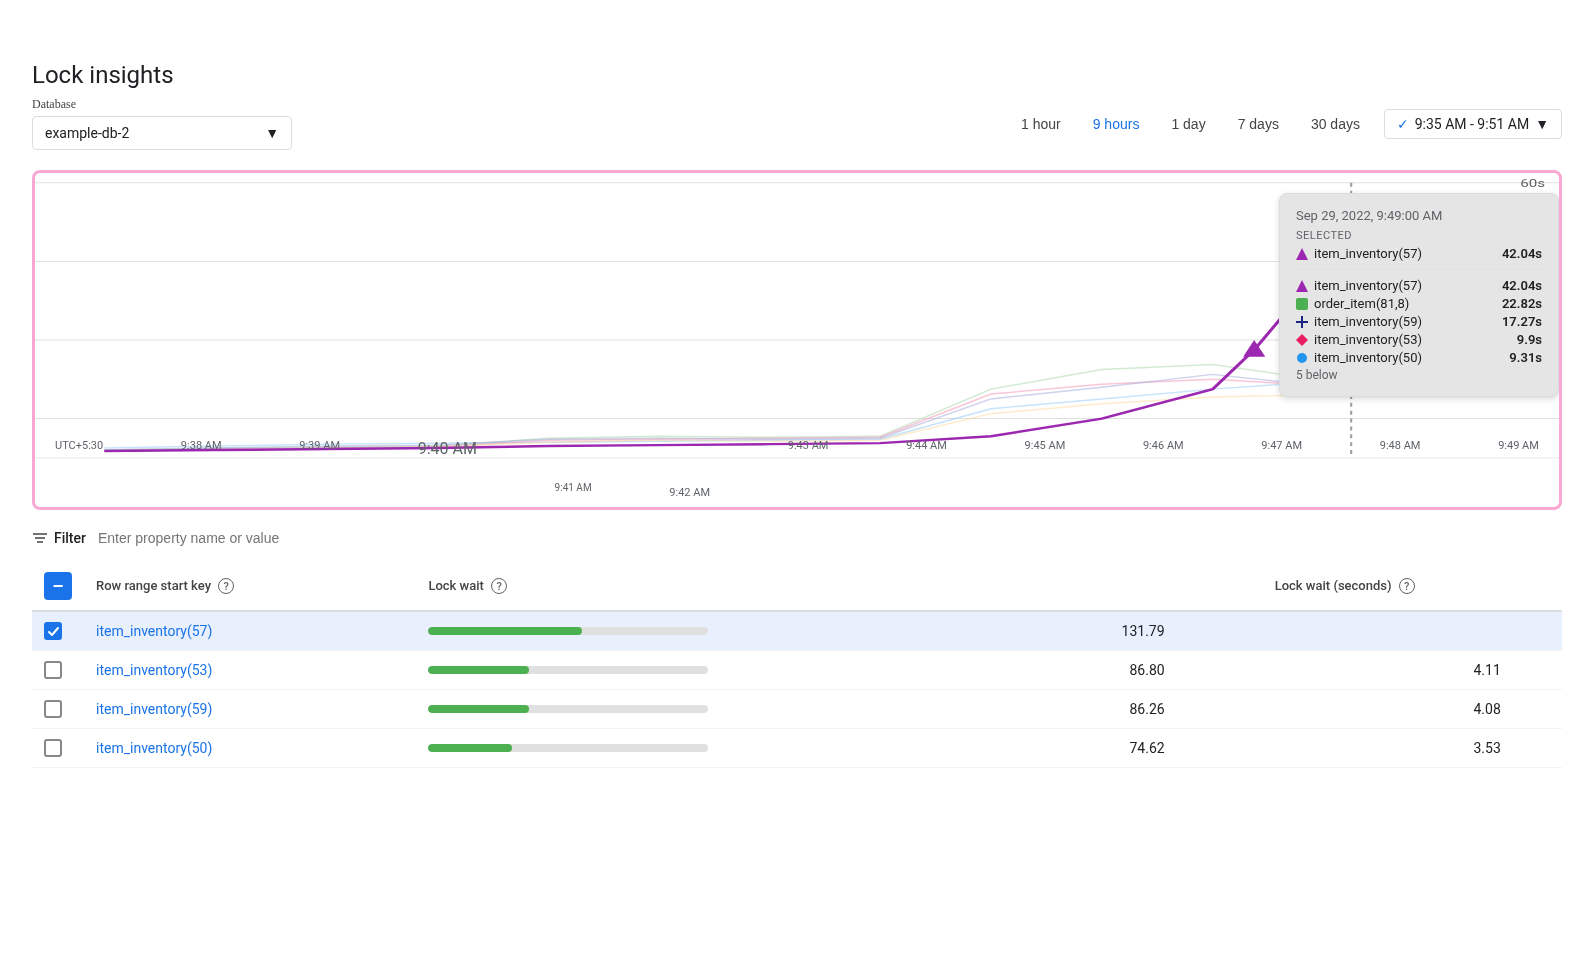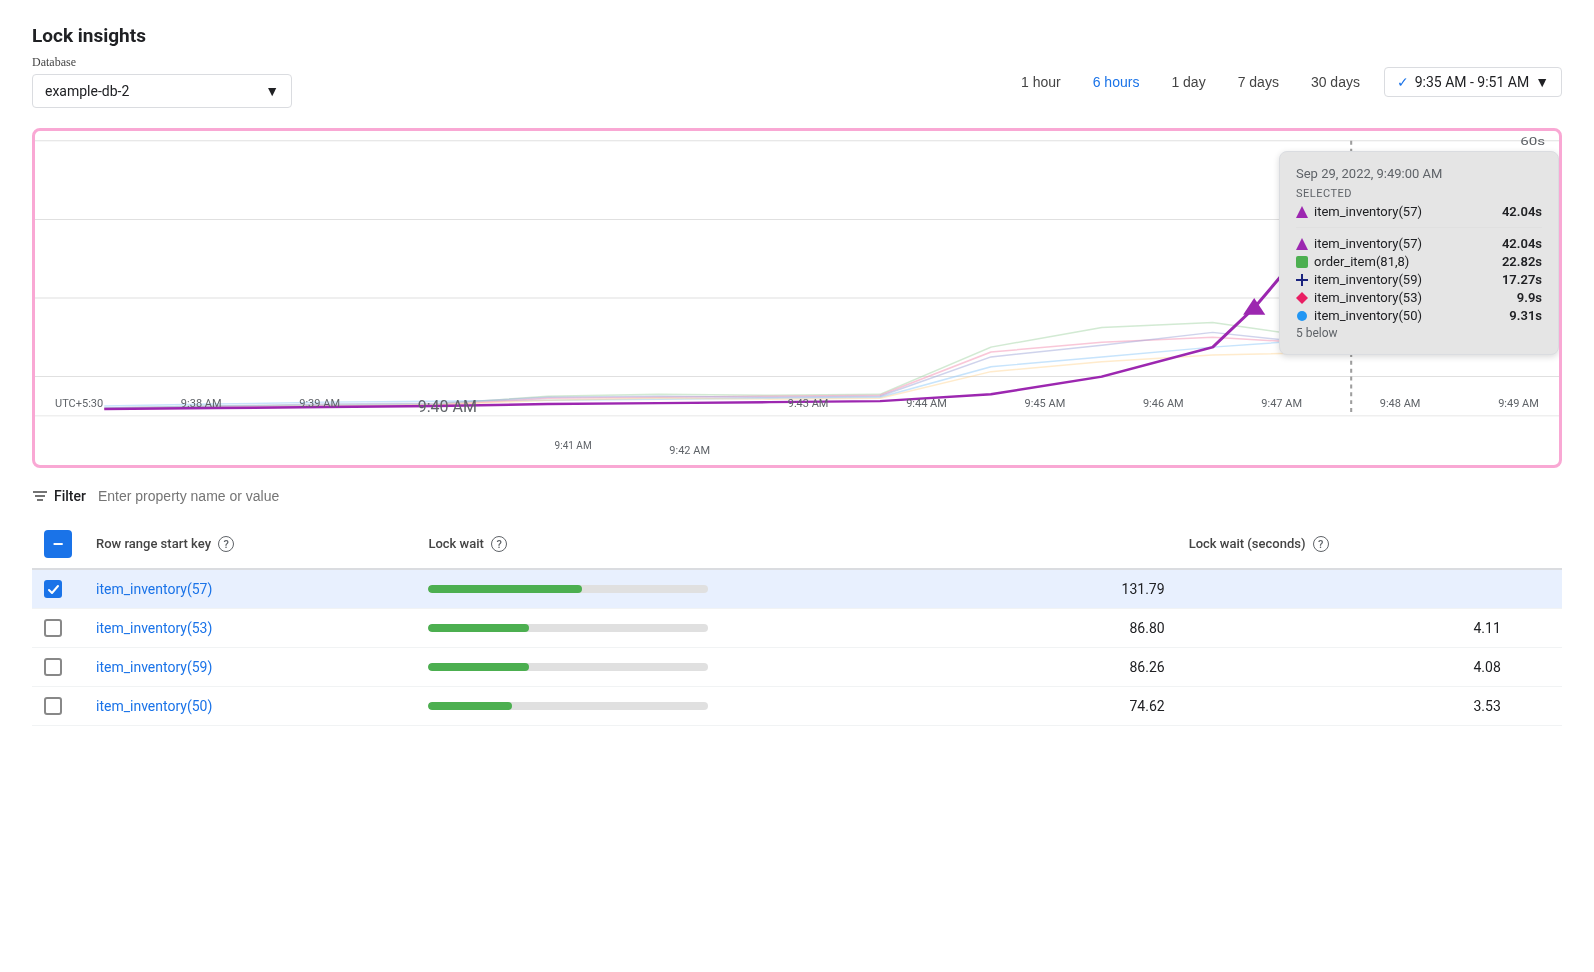--- a/index.html
+++ b/index.html
@@ -7,23 +7,24 @@
       font-family: 'Google Sans', Roboto, Arial, sans-serif;
       background: #fff;
       color: #202124;
       font-size: 14px;
     }
     .page {
       padding: 24px 32px;
       max-width: 1594px;
     }
     h1 {
-      font-size: 19px;
-      font-weight: 700;
+      font-size: 24px;
+      font-weight: 400;
       margin-bottom: 8px;
+      margin-top: 37px;
     }
     .subtitle {
       font-size: 14px;
       color: #444;
       margin-bottom: 24px;
     }
     .subtitle a {
       color: #1a73e8;
       text-decoration: none;
     }
@@ -292,21 +293,21 @@
     <div class="db-selector">
       <label>Database</label>
       <div class="db-dropdown">
         <span>example-db-2</span>
         <span>▼</span>
       </div>
     </div>
 
     <div class="time-range-controls">
       <button class="time-btn">1 hour</button>
-      <button class="time-btn active">6 hours</button>
+      <button class="time-btn active">9 hours</button>
       <button class="time-btn">1 day</button>
       <button class="time-btn">7 days</button>
       <button class="time-btn">30 days</button>
       <div class="time-range-picker">
         <span class="check-icon">✓</span>
         <span>9:35 AM - 9:51 AM</span>
         <span>▼</span>
       </div>
     </div>
   </div>
@@ -450,21 +451,21 @@
         </th>
         <th>
           Row range start key
           <span class="help-icon">?</span>
         </th>
         <th style="min-width:300px;">
           Lock wait
           <span class="help-icon">?</span>
         </th>
         <th></th>
-        <th style="text-align:left;">
+        <th style="text-align:center;">
           Lock wait (seconds)
           <span class="help-icon">?</span>
         </th>
         <th></th>
       </tr>
     </thead>
     <tbody>
 
       <tr class="selected-row">
         <td class="checkbox-cell">

